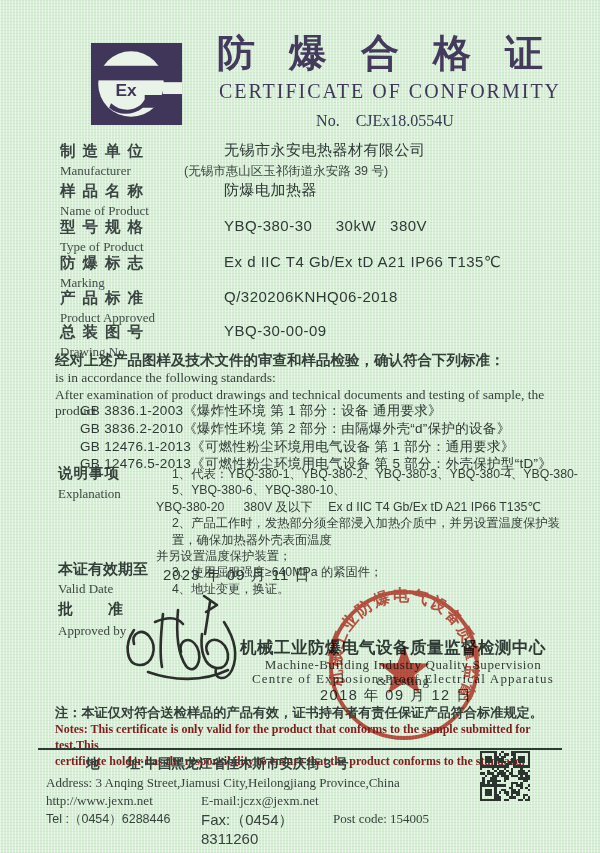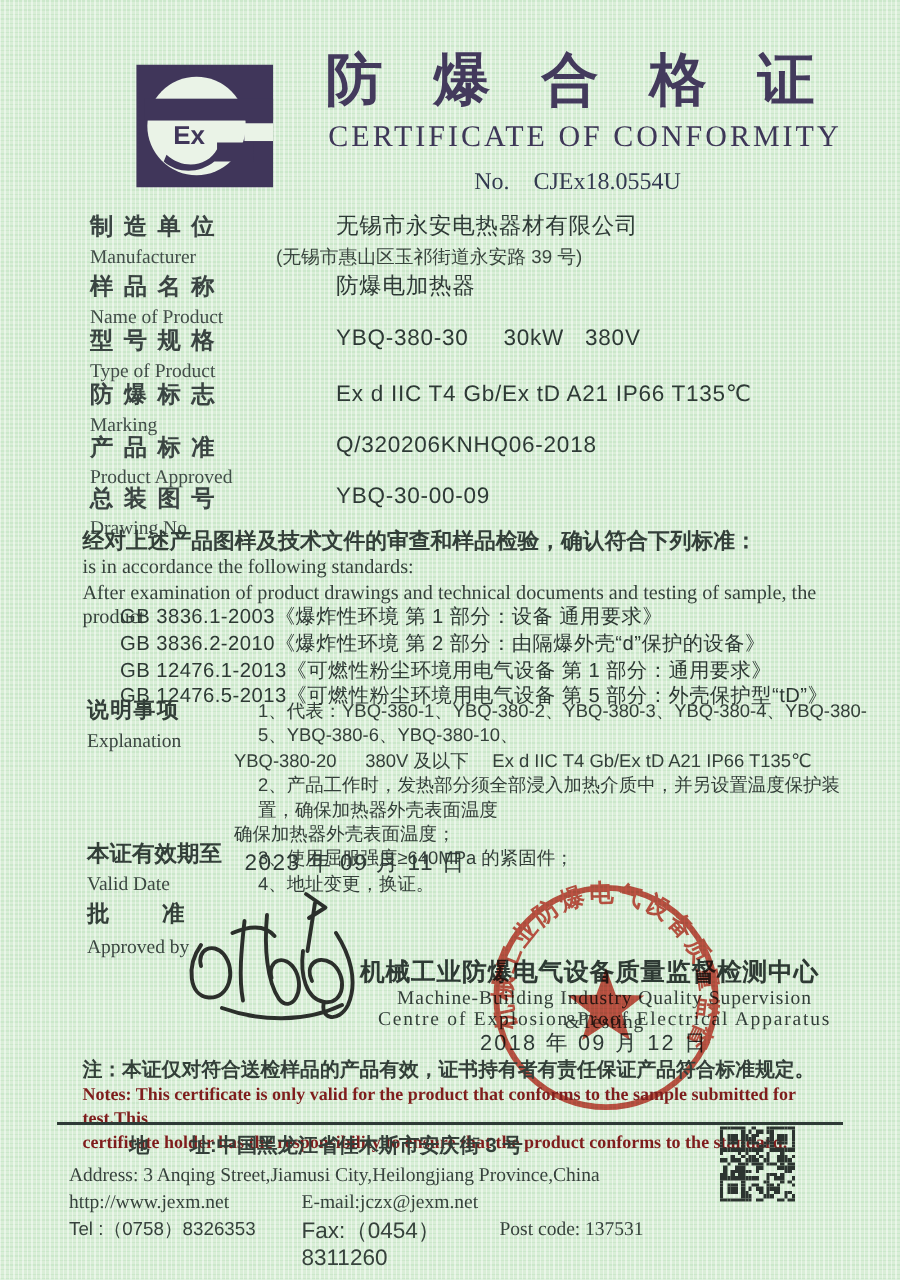--- a/index.html
+++ b/index.html
@@ -164,21 +164,21 @@
 </div>
 
 <div class="abs expl-lab">
   <div class="l1 cn">说明事项</div>
   <div class="l2">Explanation</div>
 </div>
 <div class="abs expl-lines cn">
   <div class="pre">1、代表：YBQ-380-1、YBQ-380-2、YBQ-380-3、YBQ-380-4、YBQ-380-5、YBQ-380-6、YBQ-380-10、</div>
   <div class="pre ind">YBQ-380-20　  380V 及以下　 Ex d IIC T4 Gb/Ex tD A21 IP66 T135℃</div>
   <div class="pre">2、产品工作时，发热部分须全部浸入加热介质中，并另设置温度保护装置，确保加热器外壳表面温度</div>
-  <div class="pre ind">确保加热器外壳表面温度；</div>
+  <div class="pre ind">并另设置温度保护装置；</div>
   <div class="pre">3、使用屈服强度≥640MPa 的紧固件；</div>
   <div class="pre">4、地址变更，换证。</div>
 </div>
 
 <div class="abs valid-lab">
   <div class="l1 cn">本证有效期至</div>
   <div class="l2">Valid Date</div>
 </div>
 <div class="abs valid-val cn">2023 年 09 月 11 日</div>
 
@@ -223,23 +223,23 @@
 <div class="abs divider"></div>
 
 <div class="abs foot">
   <div class="f-cn cn pre">地　　址:中国黑龙江省佳木斯市安庆街 3 号</div>
   <div class="f-en">Address: 3 Anqing Street,Jiamusi City,Heilongjiang Province,China</div>
   <div class="f-row">
     <span class="c1">http://www.jexm.net</span>
     <span>E-mail:jczx@jexm.net</span>
   </div>
   <div class="f-row">
-    <span class="c1 cn" style="font-size:12.5px">Tel :（0758）8326353</span>
+    <span class="c1 cn" style="font-size:12.5px">Tel :（0454）6288446</span>
     <span class="c2 cn" style="font-size:15px">Fax:（0454）8311260</span>
-    <span>Post code: 137531</span>
+    <span>Post code: 154005</span>
   </div>
 </div>
 
 <div class="abs qr">
     <div class="on"></div>
     <div class="on"></div>
     <div class="on"></div>
     <div class="on"></div>
     <div class="on"></div>
     <div class="on"></div>

